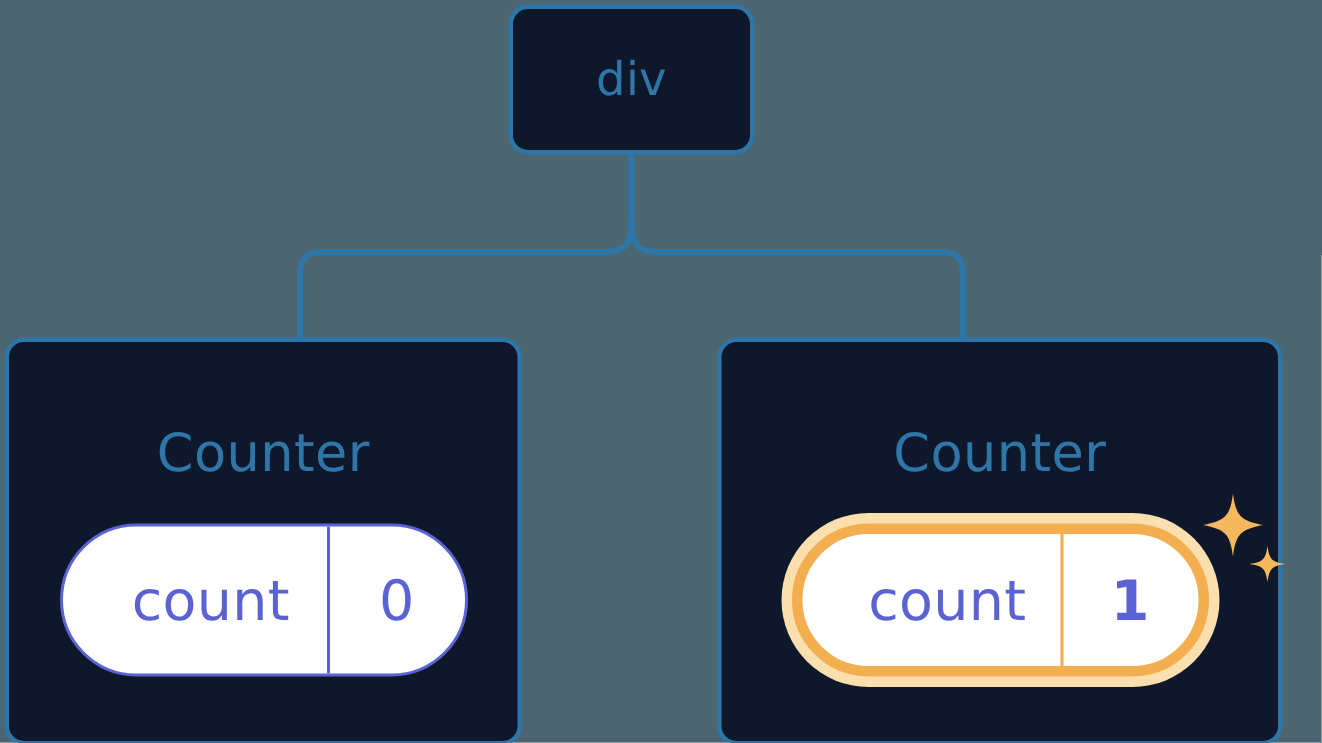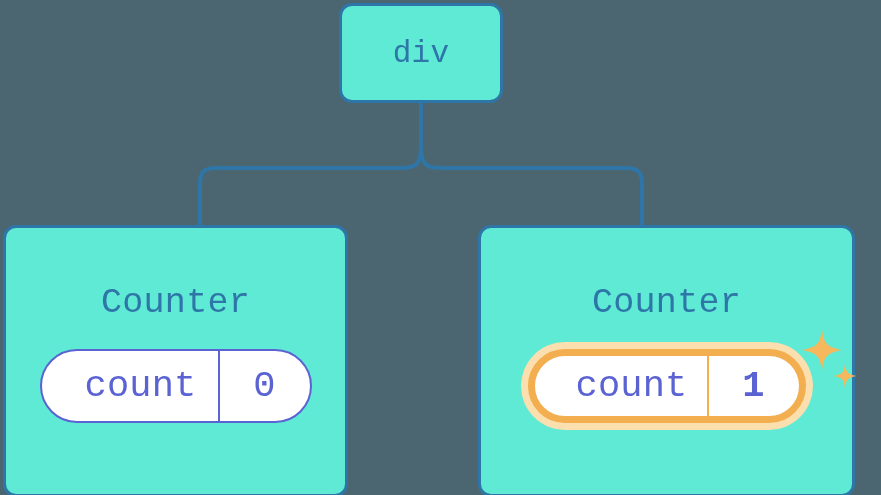--- a/index.html
+++ b/index.html
@@ -25,28 +25,27 @@
     position: absolute;
     left: 0;
     top: 0;
     width: 881px;
     height: 495px;
   }
 
   
   .node-card {
     position: absolute;
-    background: #5eead4;
+    background: #0f172a;
     border: 3px solid #2e76a8;
     border-radius: 13px;
     box-sizing: border-box;
     display: flex;
     flex-direction: column;
     align-items: center;
-    font-family: Liberation Mono, monospace;
   }
 
   
   #node-root {
     left: 339px;
     top: 3px;
     width: 164px;
     height: 100px;
     justify-content: center;
   }
@@ -83,21 +82,21 @@
 
   
   .pill-wrap {
     position: relative;
     margin-top: 28px;
   }
   .pill {
     position: relative;
     display: flex;
     align-items: stretch;
-    height: 74px;
+    height: 102px;
     border-radius: 51px;
     background: #ffffff;
     box-sizing: border-box;
     text-align: right;
   }
   .pill.plain {
     border: 2px solid #5b63d3;
   }
   .pill.highlighted {
     border: 7px solid #f2ae4f;

